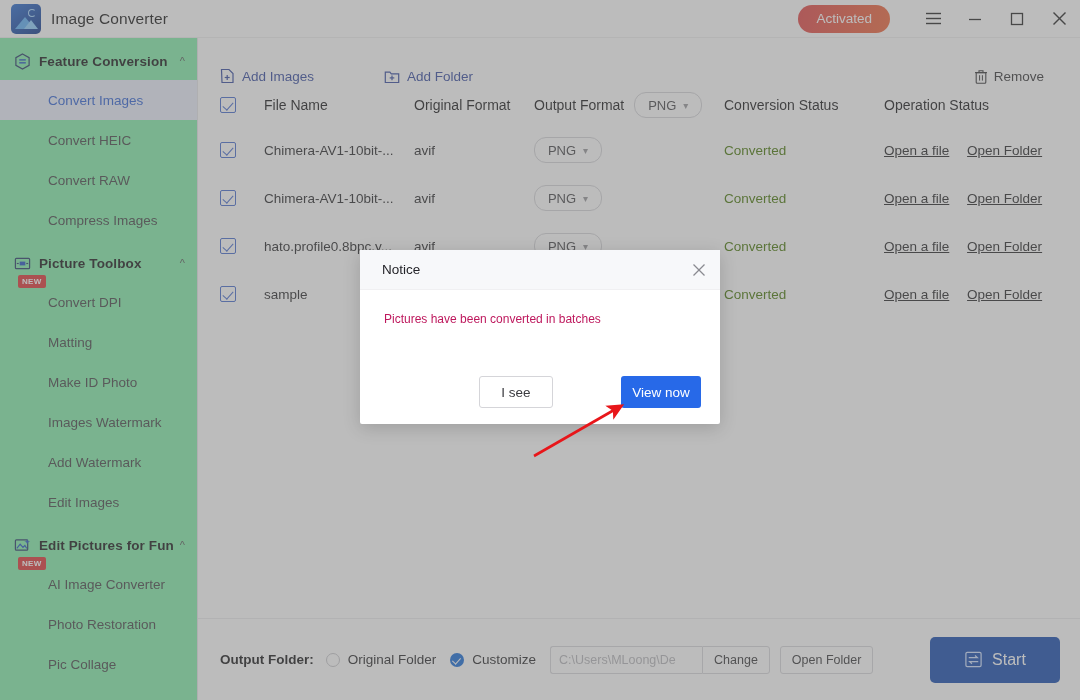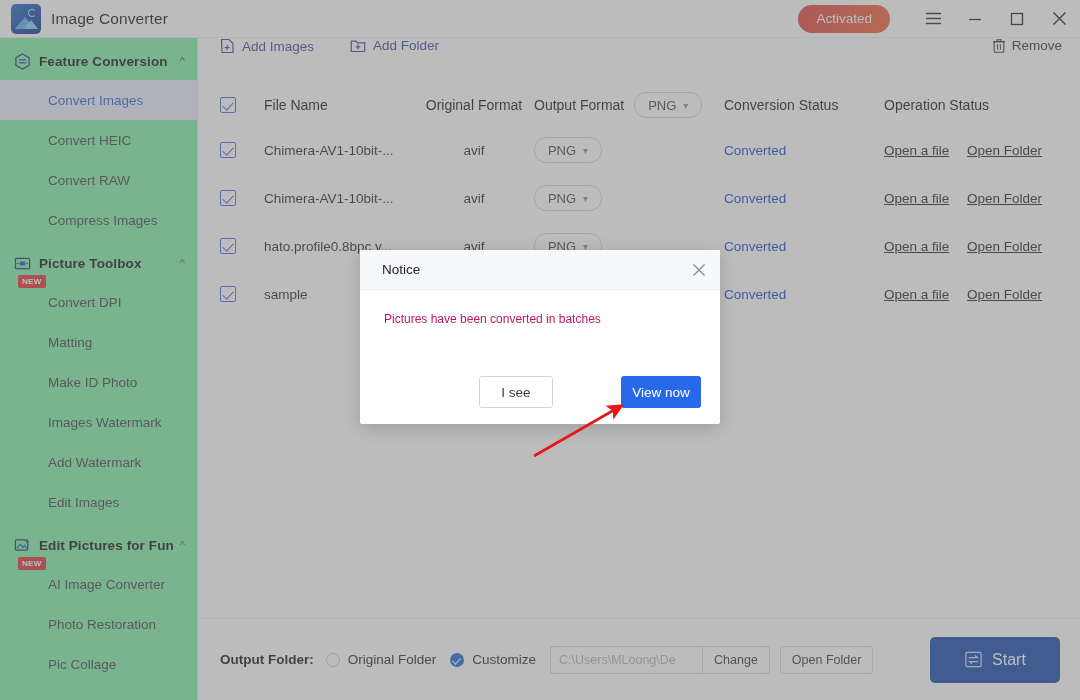--- a/index.html
+++ b/index.html
@@ -120,50 +120,51 @@
     border-radius: 2px;
     letter-spacing: .3px;
     font-weight: bold;
   }
 
   
   .toolbar {
     position: absolute; top: 38px; left: 198px;
     width: 882px; height: 46px;
     background: #ffffff;
-    display: flex; align-items: flex-start;
+    display: flex; align-items: flex-end;
     padding: 0 16px 0 22px;
+    gap: 34px;
   }
   .tool-btn {
     display: flex; align-items: center;
     font-size: 13.5px; color: #3a4fa3;
     cursor: pointer; margin-right: 36px;
   }
   .tool-btn .ticon { margin-right: 7px; display: flex; }
   .remove-btn {
-    margin-left: auto; margin-right: 2px;
+    margin-left: auto; margin-right: 20px;
     display: flex; align-items: center;
     font-size: 13.5px; color: #3a3a3c; cursor: pointer;
   }
   .remove-btn .ticon { margin-right: 6px; display: flex; }
 
   
   .table-wrap {
     position: absolute; top: 84px; left: 198px;
     width: 882px; height: 534px;
     background: #ffffff; overflow: hidden;
   }
   .trow {
     display: flex; align-items: center;
     height: 48px; padding: 0 14px 0 22px;
   }
   .trow.header { height: 42px; }
   .c-chk   { width: 44px; flex: none; display:flex; align-items:center; }
   .c-name  { width: 150px; flex: none; font-size: 13.5px; color: #2e2e30; }
-  .c-orig  { width: 120px; flex: none; font-size: 13.5px; color: #2e2e30; text-align: center; }
+  .c-orig  { width: 120px; flex: none; font-size: 13.5px; color: #2e2e30; }
   .c-out   { width: 190px; flex: none; display: flex; align-items: center; }
   .c-conv  { width: 160px; flex: none; font-size: 13.5px; }
   .c-op    { flex: 1; font-size: 13.5px; }
 
   .trow.header .c-name,
   .trow.header .c-orig,
   .trow.header .c-conv,
   .trow.header .c-op { color: #1d1d1f; font-weight: normal; font-size: 14px; }
   .trow.header .hdr-out { font-size: 14px; color: #1d1d1f; margin-right: 10px; }
 
@@ -179,21 +180,21 @@
     transform: rotate(42deg);
   }
   .sel {
     display: flex; align-items: center; justify-content: center;
     border: 1px solid #d6d6da; border-radius: 12px;
     height: 26px; min-width: 68px; padding: 0 8px;
     font-size: 13px; color: #4b4b4e; background: #fff; cursor: pointer;
   }
   .sel .cv { margin-left: 7px; color: #9a9a9e; font-size: 10px; }
   .sel.hdr { height: 26px; }
-  .conv-ok { color: #1d4ed8; }
+  .conv-ok { color: #4d7c0f; }
   .oplink {
     color: #2c2c2e; text-decoration: underline; cursor: pointer;
     margin-right: 14px;
   }
 
   
   .footer {
     position: absolute; left: 198px; top: 618px;
     width: 882px; height: 82px;
     background: #ffffff;

